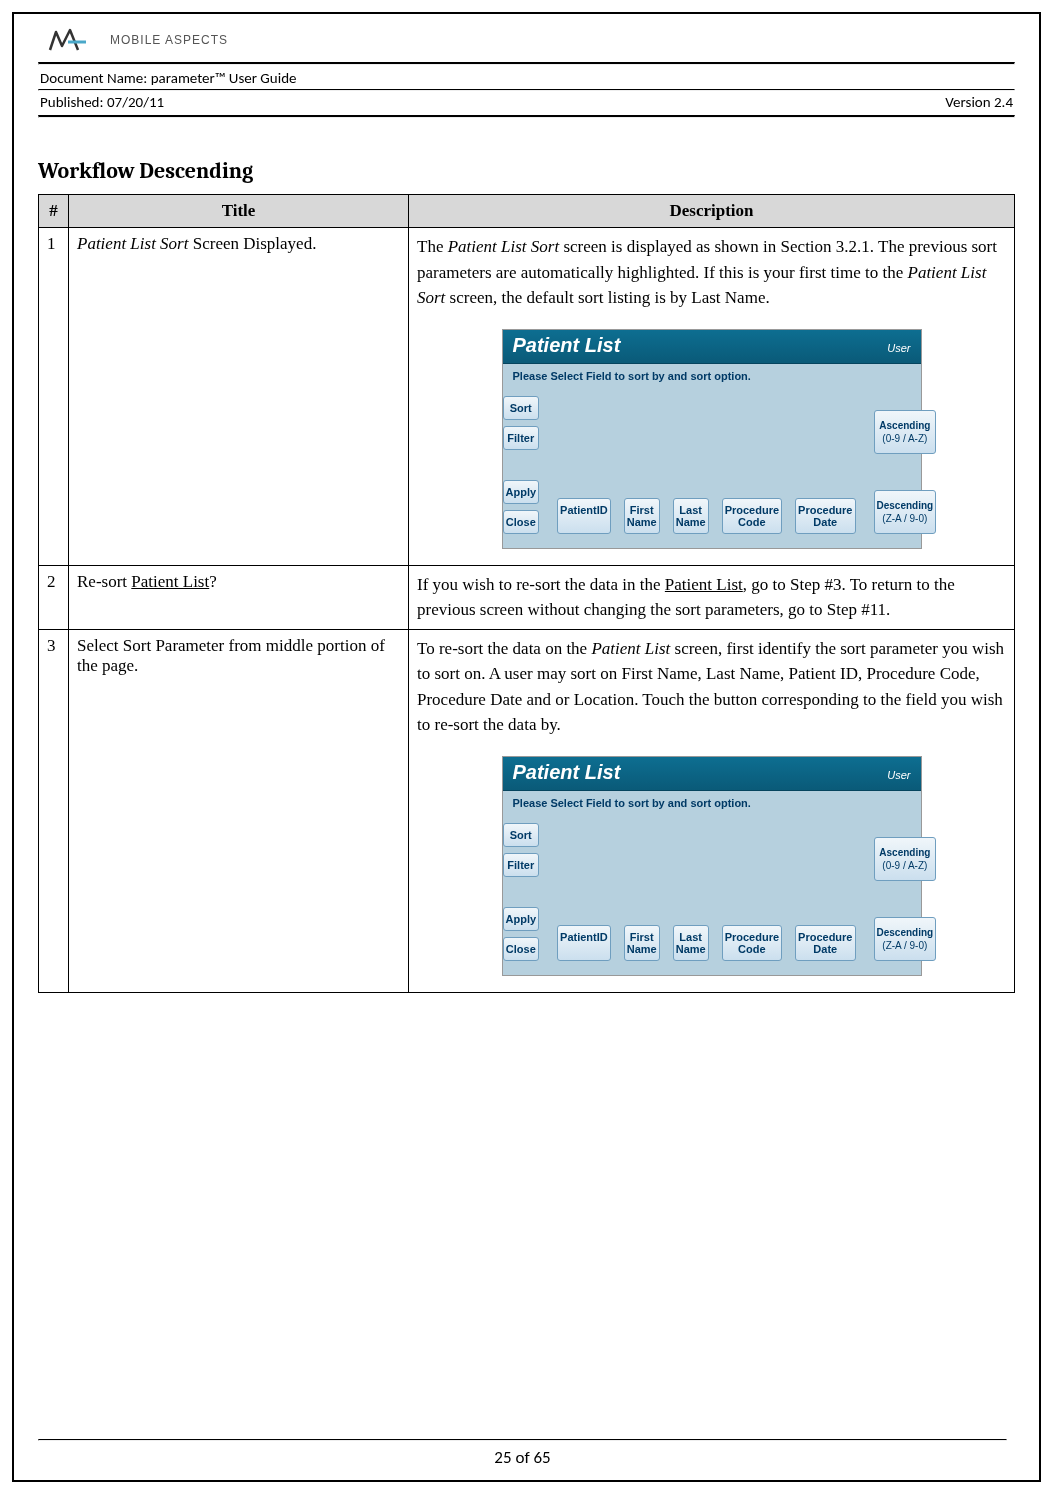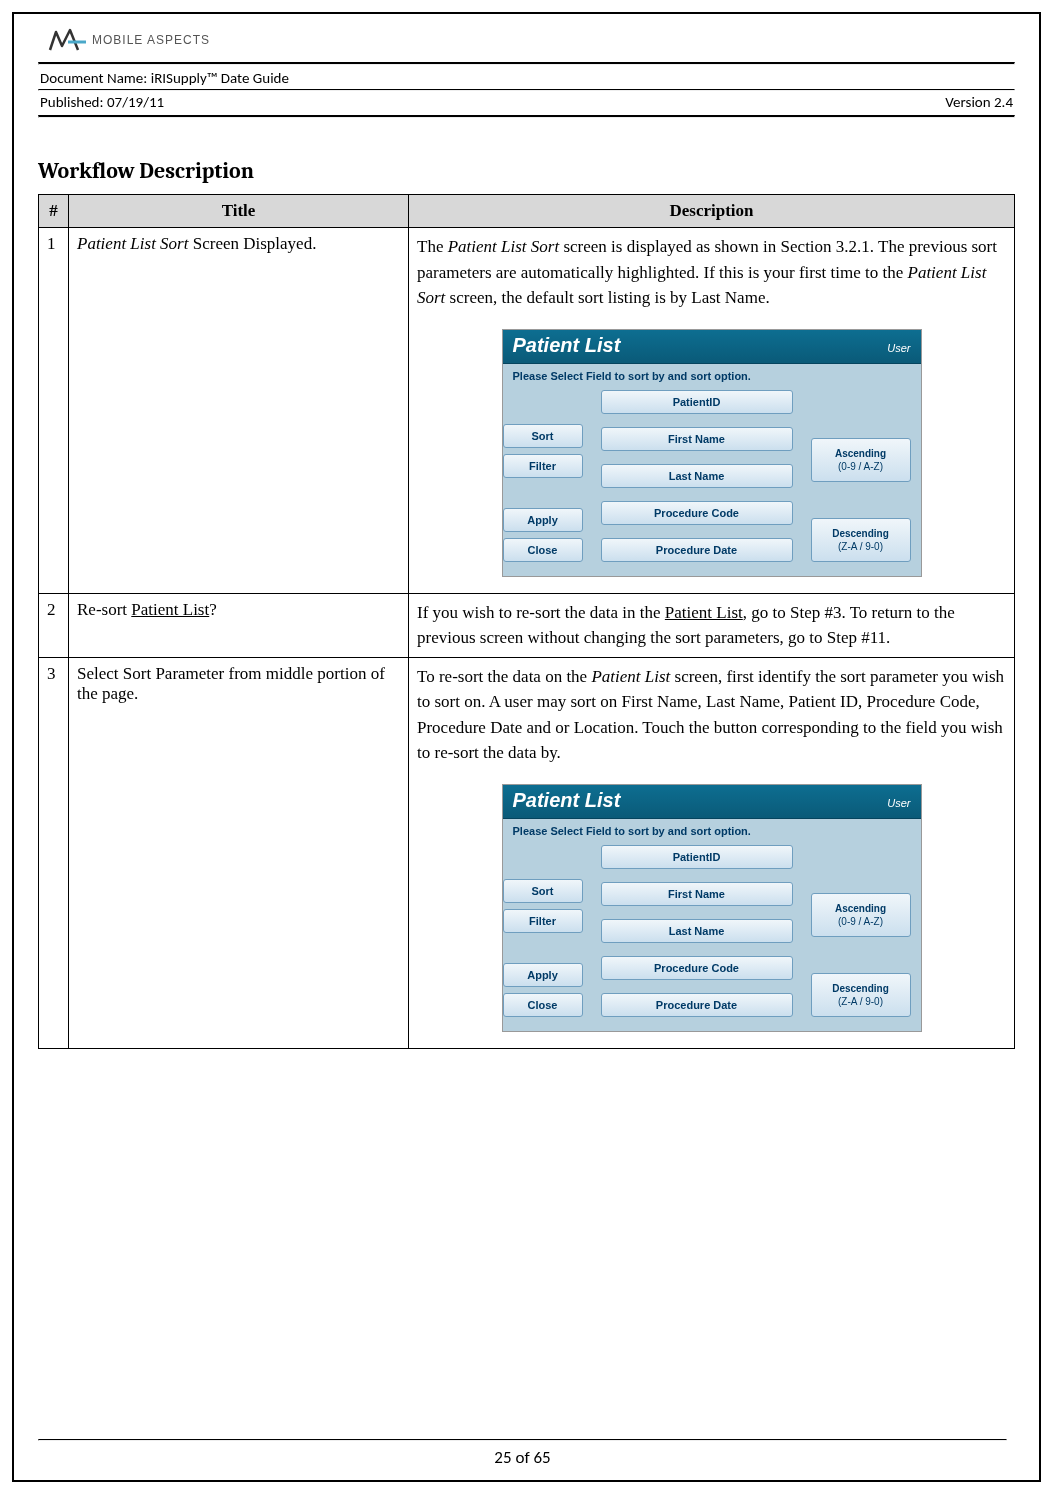--- a/index.html
+++ b/index.html
@@ -14,21 +14,21 @@
     border: 2px solid #000;
     margin: 12px;
     min-height: 1470px;
     position: relative;
     padding: 0 24px 60px 24px;
   }
   .logo-row {
     display: flex;
     align-items: center;
     padding: 14px 0 10px 10px;
-    gap: 4px;
+    gap: 22px;
   }
   .logo-mark {
     width: 40px;
     height: 24px;
     position: relative;
   }
   .logo-mark svg { width: 100%; height: 100%; }
   .logo-text {
     font-family: Arial, Helvetica, sans-serif;
     font-size: 12px;
@@ -129,21 +129,21 @@
   }
   .ss-leftcol, .ss-rightcol {
     display: flex;
     flex-direction: column;
     gap: 6px;
     width: 80px;
   }
   .ss-midcol {
     flex: 1;
     display: flex;
-    flex-direction: column;
+    flex-direction: row;
     gap: 13px;
   }
   .ss-rightcol {
     gap: 20px;
     padding-top: 4px;
     width: 100px;
   }
   .ss-btn {
     background: linear-gradient(#f0f6fa, #cbdfee);
     border: 1px solid #6f9ebf;
@@ -191,33 +191,33 @@
         <path d="M2 22 L8 4 L14 18 L22 2 L30 22" stroke="#333" stroke-width="2.5" fill="none" stroke-linejoin="round"></path>
         <path d="M20 14 L38 14" stroke="#4aa8c9" stroke-width="3"></path>
       </svg>
     </span>
     <span class="logo-text">MOBILE ASPECTS</span>
   </div>
 
   <hr class="rule-thick">
   <div class="doc-name">
     <span>Document Name:</span>
-    <span>iRISupply™ Date Guide</span>
+    <span>parameter™ User Guide</span>
   </div>
   <hr class="rule-thin">
   <div class="pub-row">
     <span>
       <span>Published:</span>
-      <span>07/19/11</span>
+      <span>07/20/11</span>
     </span>
     <span>Version 2.4</span>
   </div>
   <hr class="rule-thick">
 
-  <h2 class="section-title">Workflow Description</h2>
+  <h2 class="section-title">Workflow Descending</h2>
 
   <table class="workflow">
     <thead>
       <tr>
         <th class="col-num">#</th>
         <th class="col-title">Title</th>
         <th>Description</th>
       </tr>
     </thead>
     <tbody id="wf-body">

